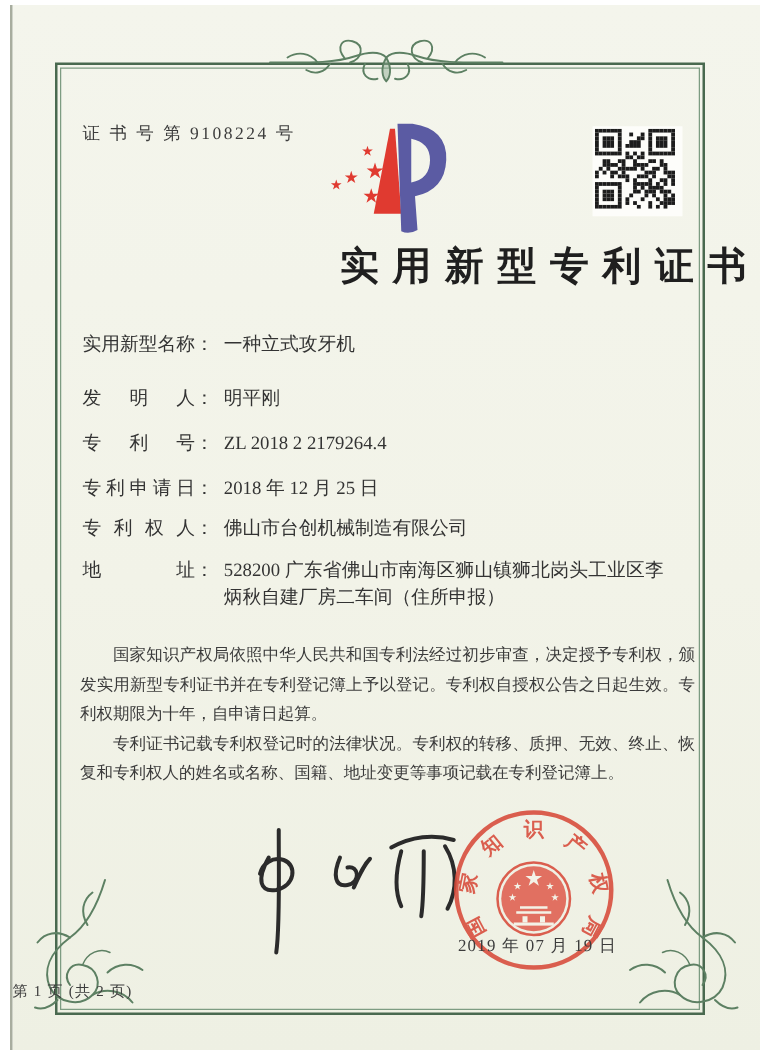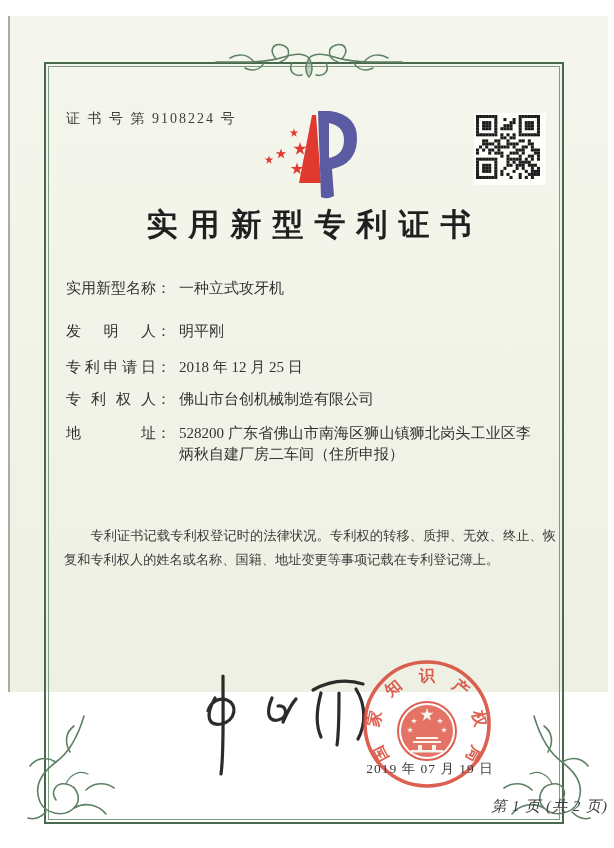--- a/index.html
+++ b/index.html
@@ -2,38 +2,38 @@
 <html><head>
 <meta charset="utf-8">
 <style>
   html,body{margin:0;padding:0;}
   body{
     width:614px;height:848px;background:#ffffff;overflow:hidden;
     font-family:"Liberation Serif","DejaVu Serif",serif;
     color:#3a3a3a;
   }
   .paper{
-    position:absolute;left:8px;top:16px;width:598px;height:676px;
+    position:absolute;left:8px;top:4px;width:598px;height:836px;
     background:linear-gradient(180deg,#f4f5ec 0%,#f2f3e8 55%,#eef0e3 100%);
     border-left:2px solid #a8ad9f;
   }
   .frame{
     position:absolute;left:34px;top:46px;width:516px;height:758px;
     border:2px solid #49694f;
   }
   .frame-inner{
     position:absolute;inset:2px;border:1px solid #7d9c82;
   }
   .cert-no{
     position:absolute;left:56px;top:94px;font-size:14px;letter-spacing:2px;color:#3d3d3d;
   }
   .logo{position:absolute;left:228px;top:82px;width:178px;height:104px;}
   .qr{position:absolute;left:464px;top:97px;width:68px;height:68px;background:#fdfdfa;padding:2px;}
   .title{
-    position:absolute;left:0;top:188px;width:100%;margin:0;text-align:center;
+    position:absolute;left:0;top:188px;width:100%;margin:0;text-align:right;
     font-size:31px;font-weight:bold;letter-spacing:11px;color:#1f1f1f;text-indent:11px;
   }
   .fields{position:absolute;left:56px;top:262px;width:492px;font-size:15px;color:#333;}
   .row{line-height:21px;}
   .lbl{
     display:inline-block;width:90px;text-align:justify;text-align-last:justify;
     vertical-align:top;
   }
   .colon{display:inline-block;vertical-align:top;}
   .val{display:inline-block;vertical-align:top;padding-left:8px;}
@@ -46,22 +46,22 @@
     margin:0;font-size:13.2px;line-height:1.78;text-align:justify;text-indent:2em;color:#3b3b3b;
   }
   .director{position:absolute;left:72px;top:696px;font-size:15px;color:#333;line-height:30px;letter-spacing:2px;}
   .signature{position:absolute;left:165px;top:642px;width:215px;height:130px;}
   .seal{position:absolute;left:350px;top:641px;width:134px;height:134px;}
   .seal-date{
     position:absolute;left:340px;top:744px;width:160px;text-align:center;
     font-size:13.5px;color:#3c3c3c;letter-spacing:1px;z-index:5;
   }
   .pageno{
-    position:absolute;left:0;top:781px;width:100%;text-align:right;
-    font-size:15px;color:#3d3d3d;letter-spacing:1px;font-style:italic;
+    position:absolute;left:0;top:781px;width:100%;text-align:left;
+    font-size:12px;color:#3d3d3d;letter-spacing:1px;
   }
   .back-note{
     position:absolute;left:0;top:817px;width:100%;text-align:center;
     font-size:13px;color:#474747;letter-spacing:3px;font-style:italic;margin-top:40px;
   }
   .orn{position:absolute;pointer-events:none;}
   .orn-top{left:204px;top:25px;width:190px;height:40px;}
   .orn-bl{left:16px;top:698px;width:102px;height:114px;}
   .orn-br{left:480px;top:698px;width:102px;height:114px;transform:scaleX(-1);}
 </style>
@@ -364,32 +364,36 @@
 
   <h1 class="title">实用新型专利证书</h1>
 
   <div class="fields">
     <div class="row mb-a">
       <span class="lbl">实用新型名称</span><span class="colon">：</span><span class="val">一种立式攻牙机</span>
     </div>
     <div class="row mb-b">
       <span class="lbl">发明人</span><span class="colon">：</span><span class="val">明平刚</span>
     </div>
+    <div class="row mb-b">
+      <span class="lbl">专利号</span><span class="colon">：</span><span class="val">ZL 2018 2 2179264.4</span>
+    </div>
     <div class="row mb-c">
       <span class="lbl">专利申请日</span><span class="colon">：</span><span class="val">2018 年 12 月 25 日</span>
     </div>
     <div class="row mb-d">
       <span class="lbl">专利权人</span><span class="colon">：</span><span class="val">佛山市台创机械制造有限公司</span>
     </div>
     <div class="row mb-e">
       <span class="lbl">地址</span><span class="colon">：</span><span class="val val-wrap">528200 广东省佛山市南海区狮山镇狮北岗头工业区李炳秋自建厂房二车间（住所申报）</span>
     </div>
   </div>
 
   <div class="paras">
+    <p>国家知识产权局依照中华人民共和国专利法经过初步审查，决定授予专利权，颁发实用新型专利证书并在专利登记簿上予以登记。专利权自授权公告之日起生效。专利权期限为十年，自申请日起算。</p>
     <p>专利证书记载专利权登记时的法律状况。专利权的转移、质押、无效、终止、恢复和专利权人的姓名或名称、国籍、地址变更等事项记载在专利登记簿上。</p>
   </div>
 
 
   <svg class="signature" viewBox="0 0 215 130">
     <g stroke="#2b2b2b" stroke-width="3.2" fill="none" stroke-linecap="round" stroke-linejoin="round">
       <path d="M40,40 C30,58 33,68 46,66 C61,63 63,46 52,42 C43,39 35,45 33,53"></path>
       <path d="M48,18 C48,58 49,96 46,116"></path>
       <path d="M97,40 C91,54 93,64 103,62 C114,60 112,46 103,48"></path>
       <path d="M108,64 C113,53 116,46 121,41"></path>

